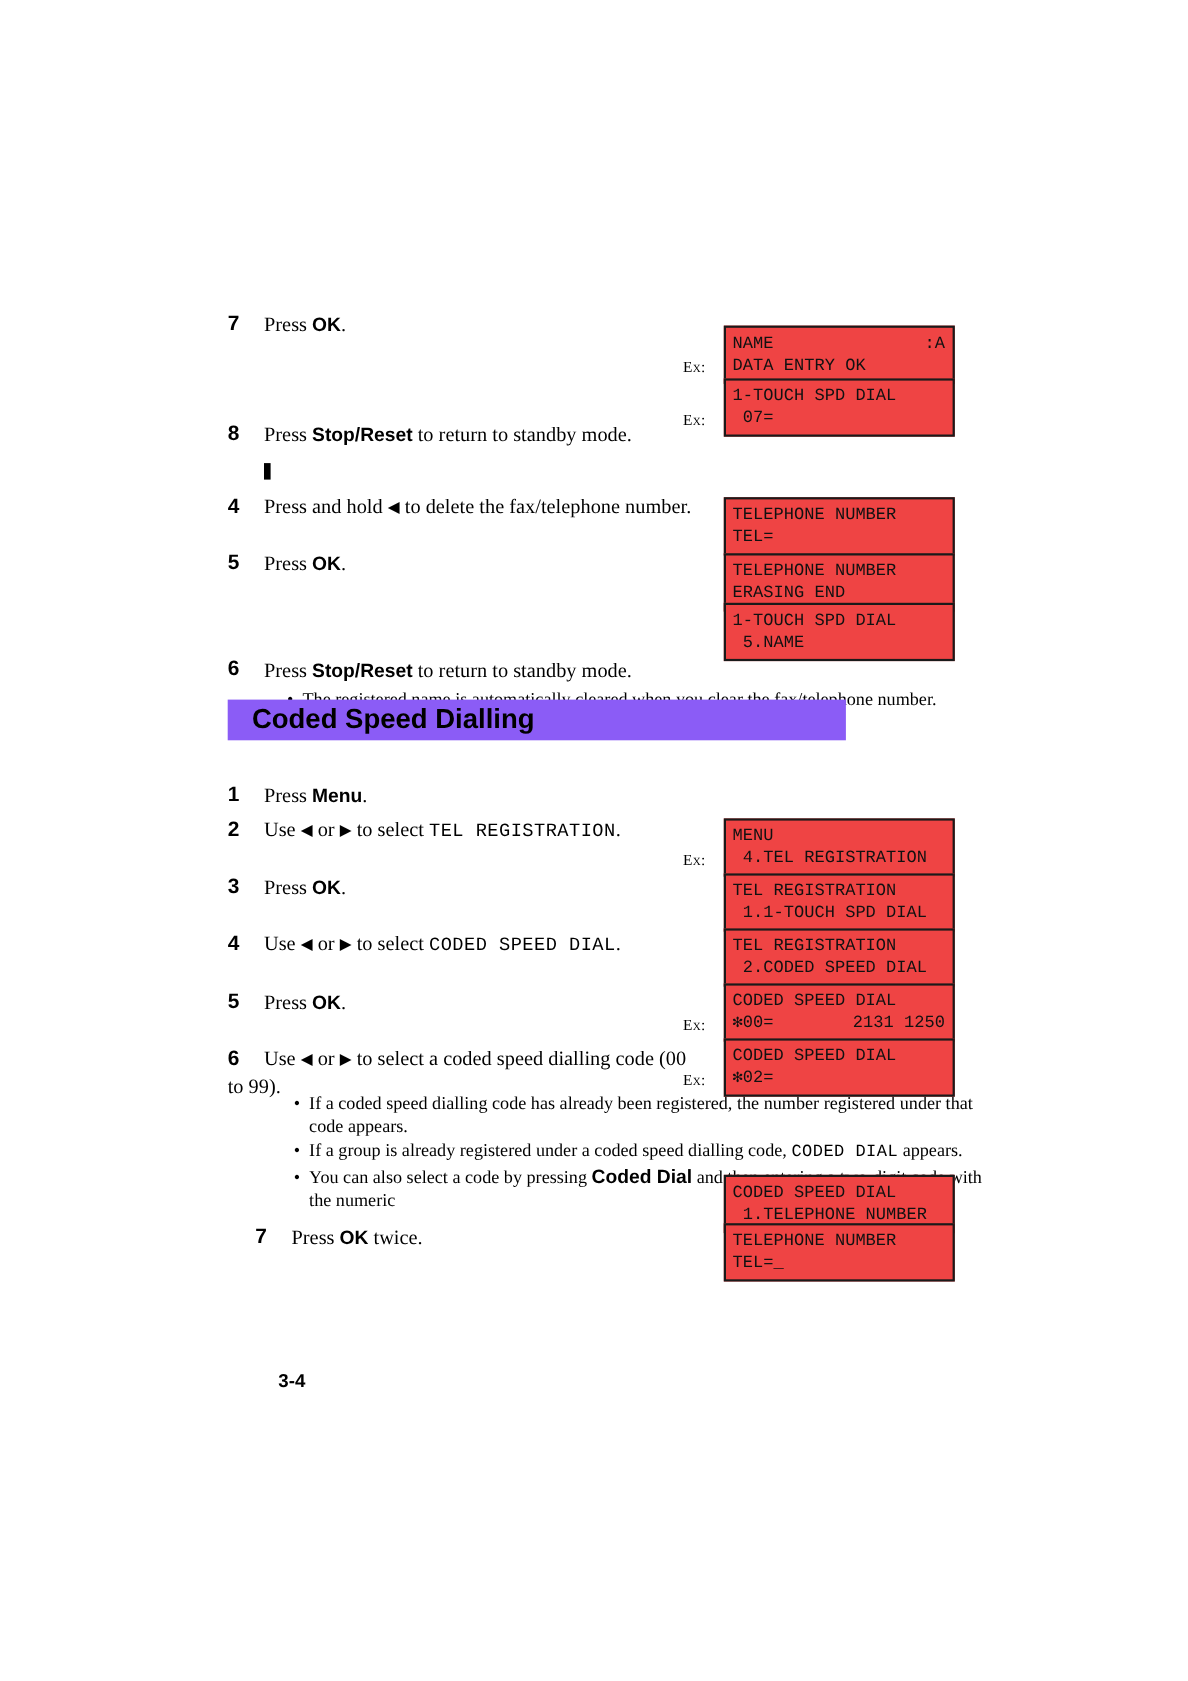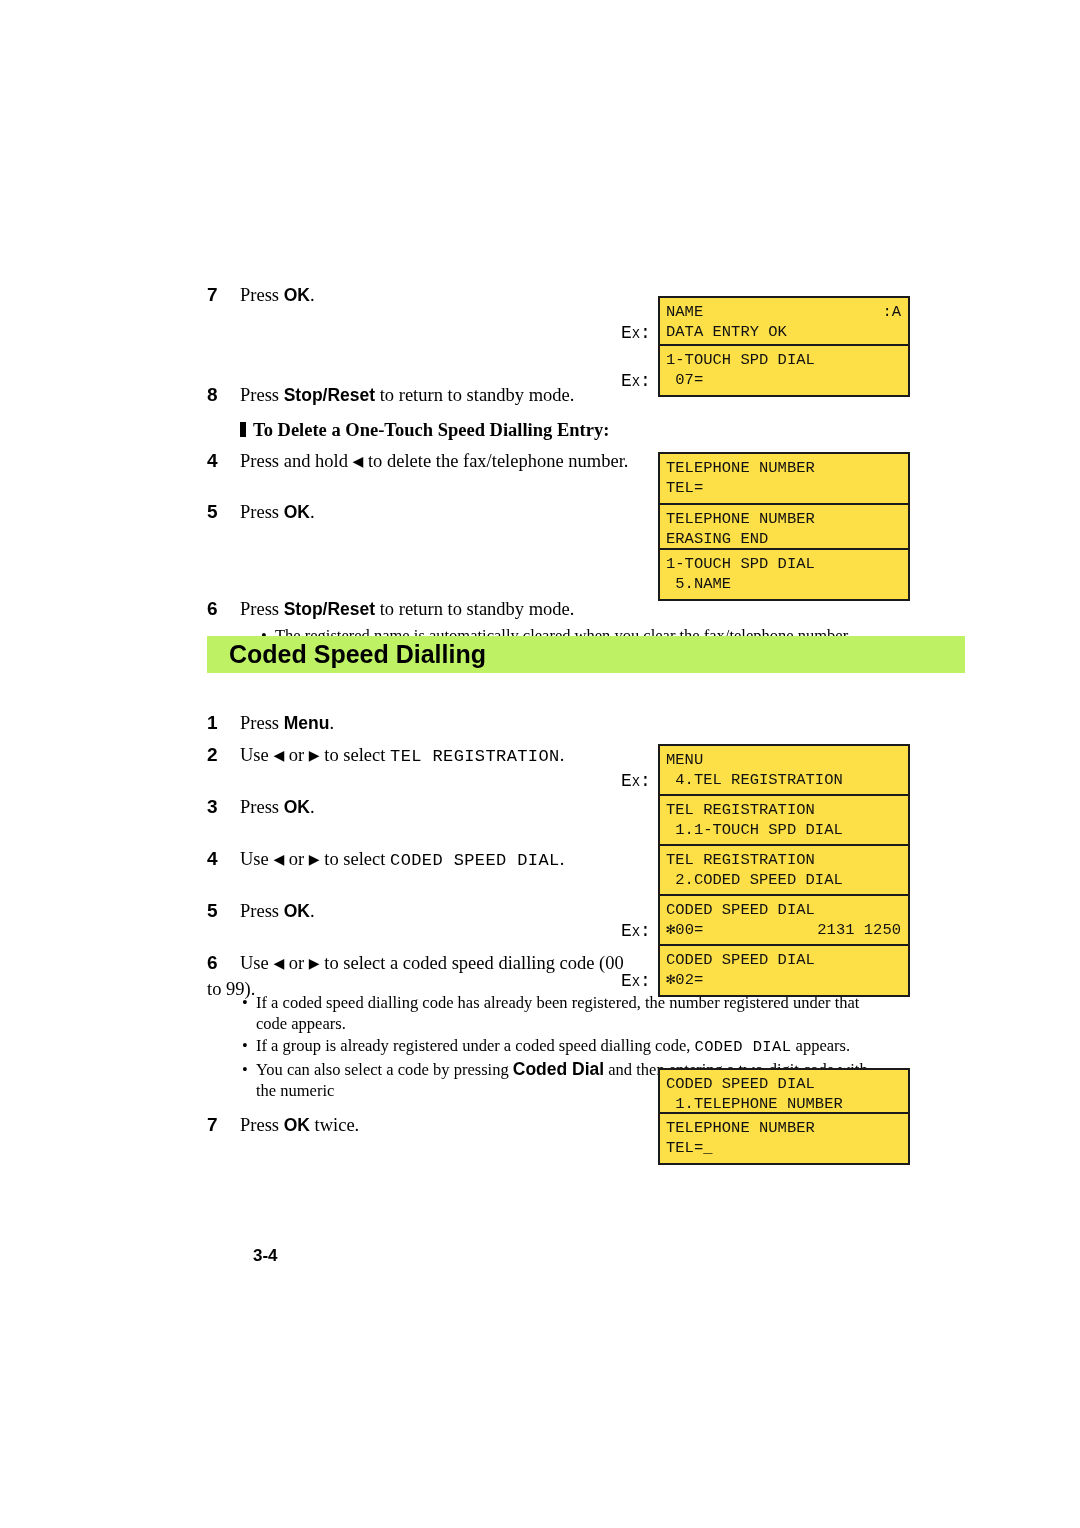--- a/index.html
+++ b/index.html
@@ -122,23 +122,23 @@
     content: "\2022";
     position: absolute;
     left: 2px;
     top: 0;
   }
 
   
   .band {
     position: absolute;
     left: 207px;
-    width: 758px;
+    width: 562px;
     height: 37px;
-    background: #bef264;
+    background: #8b5cf6;
   }
   .band-text {
     font-family: "Liberation Sans", sans-serif;
     font-weight: bold;
     font-size: 25px;
     line-height: 37px;
     padding-left: 22px;
     color: #000;
   }
 
@@ -163,30 +163,30 @@
   }
 
   
   .lcd-wrap {
     position: absolute;
   }
   .lcd-ex {
     position: absolute;
     left: -37px;
     bottom: 6px;
-    font-family: Liberation Mono, monospace;
-    font-size: 18px;
+    font-family: Liberation Serif, serif;
+    font-size: 14px;
     font-variant: small-caps;
     letter-spacing: 0.2px;
   }
   .lcd {
     position: relative;
-    width: 252px;
+    width: 210px;
     border: 2px solid #1a1a1a;
-    background: #fde047;
+    background: #ef4444;
     padding: 4px 0 5px 0;
     box-sizing: border-box;
   }
   .lcd-line {
     font-family: "Liberation Mono", monospace;
     font-size: 15.5px;
     line-height: 20px;
     white-space: pre;
     padding-left: 6px;
     color: #111;
@@ -219,21 +219,21 @@
       <span class="step-num">7</span>
       <span class="step-body"><span>Press </span><span class="b">OK</span><span>.</span></span>
     </div>
 
     <div class="step" style="margin-top:70px;">
       <span class="step-num">8</span>
       <span class="step-body"><span>Press </span><span class="b">Stop/Reset</span><span> to return to standby mode.</span></span>
     </div>
 
     <div class="subhead" style="margin-top:8px;">
-      <span class="bar"></span><span>To Delete a One-Touch Speed Dialling Entry:</span>
+      <span class="bar"></span>
     </div>
 
     <div class="step" style="margin-top:7px;">
       <span class="step-num">4</span>
       <span class="step-body"><span>Press and hold </span><span class="arrow">◀</span><span> to delete the fax/telephone number.</span></span>
     </div>
 
     <div class="step" style="margin-top:21px;">
       <span class="step-num">5</span>
       <span class="step-body"><span>Press </span><span class="b">OK</span><span>.</span></span>
@@ -320,21 +320,21 @@
       <span class="step-num">5</span>
       <span class="step-body"><span>Press </span><span class="b">OK</span><span>.</span></span>
     </div>
 
     <div class="step" style="margin-top:22px;">
       <span class="step-num">6</span>
       <span class="step-body"><span>Use </span><span class="arrow">◀</span><span> or </span><span class="arrow">▶</span><span> to select a coded speed dialling code (00 to 99).</span></span>
     </div>
   </div>
 
-  <div class="content" style="top:992px; width:680px;">
+  <div class="content" style="top:992px; width:680px;margin-left:25px;">
     <div class="notes">
       <div class="note">
         <span>If a coded speed dialling code has already been registered, the number registered under that code appears.</span>
       </div>
       <div class="note"><span>If a group is already registered under a coded speed dialling code, </span><span class="mono" style="font-size:15.5px;">CODED DIAL</span><span> appears.</span></div>
       <div class="note"><span>You can also select a code by pressing </span><span class="b">Coded Dial</span><span> and then entering a two-digit code with the numeric</span></div>
     </div>
 
     <div class="step" style="margin-top:11px;">
       <span class="step-num">7</span>

